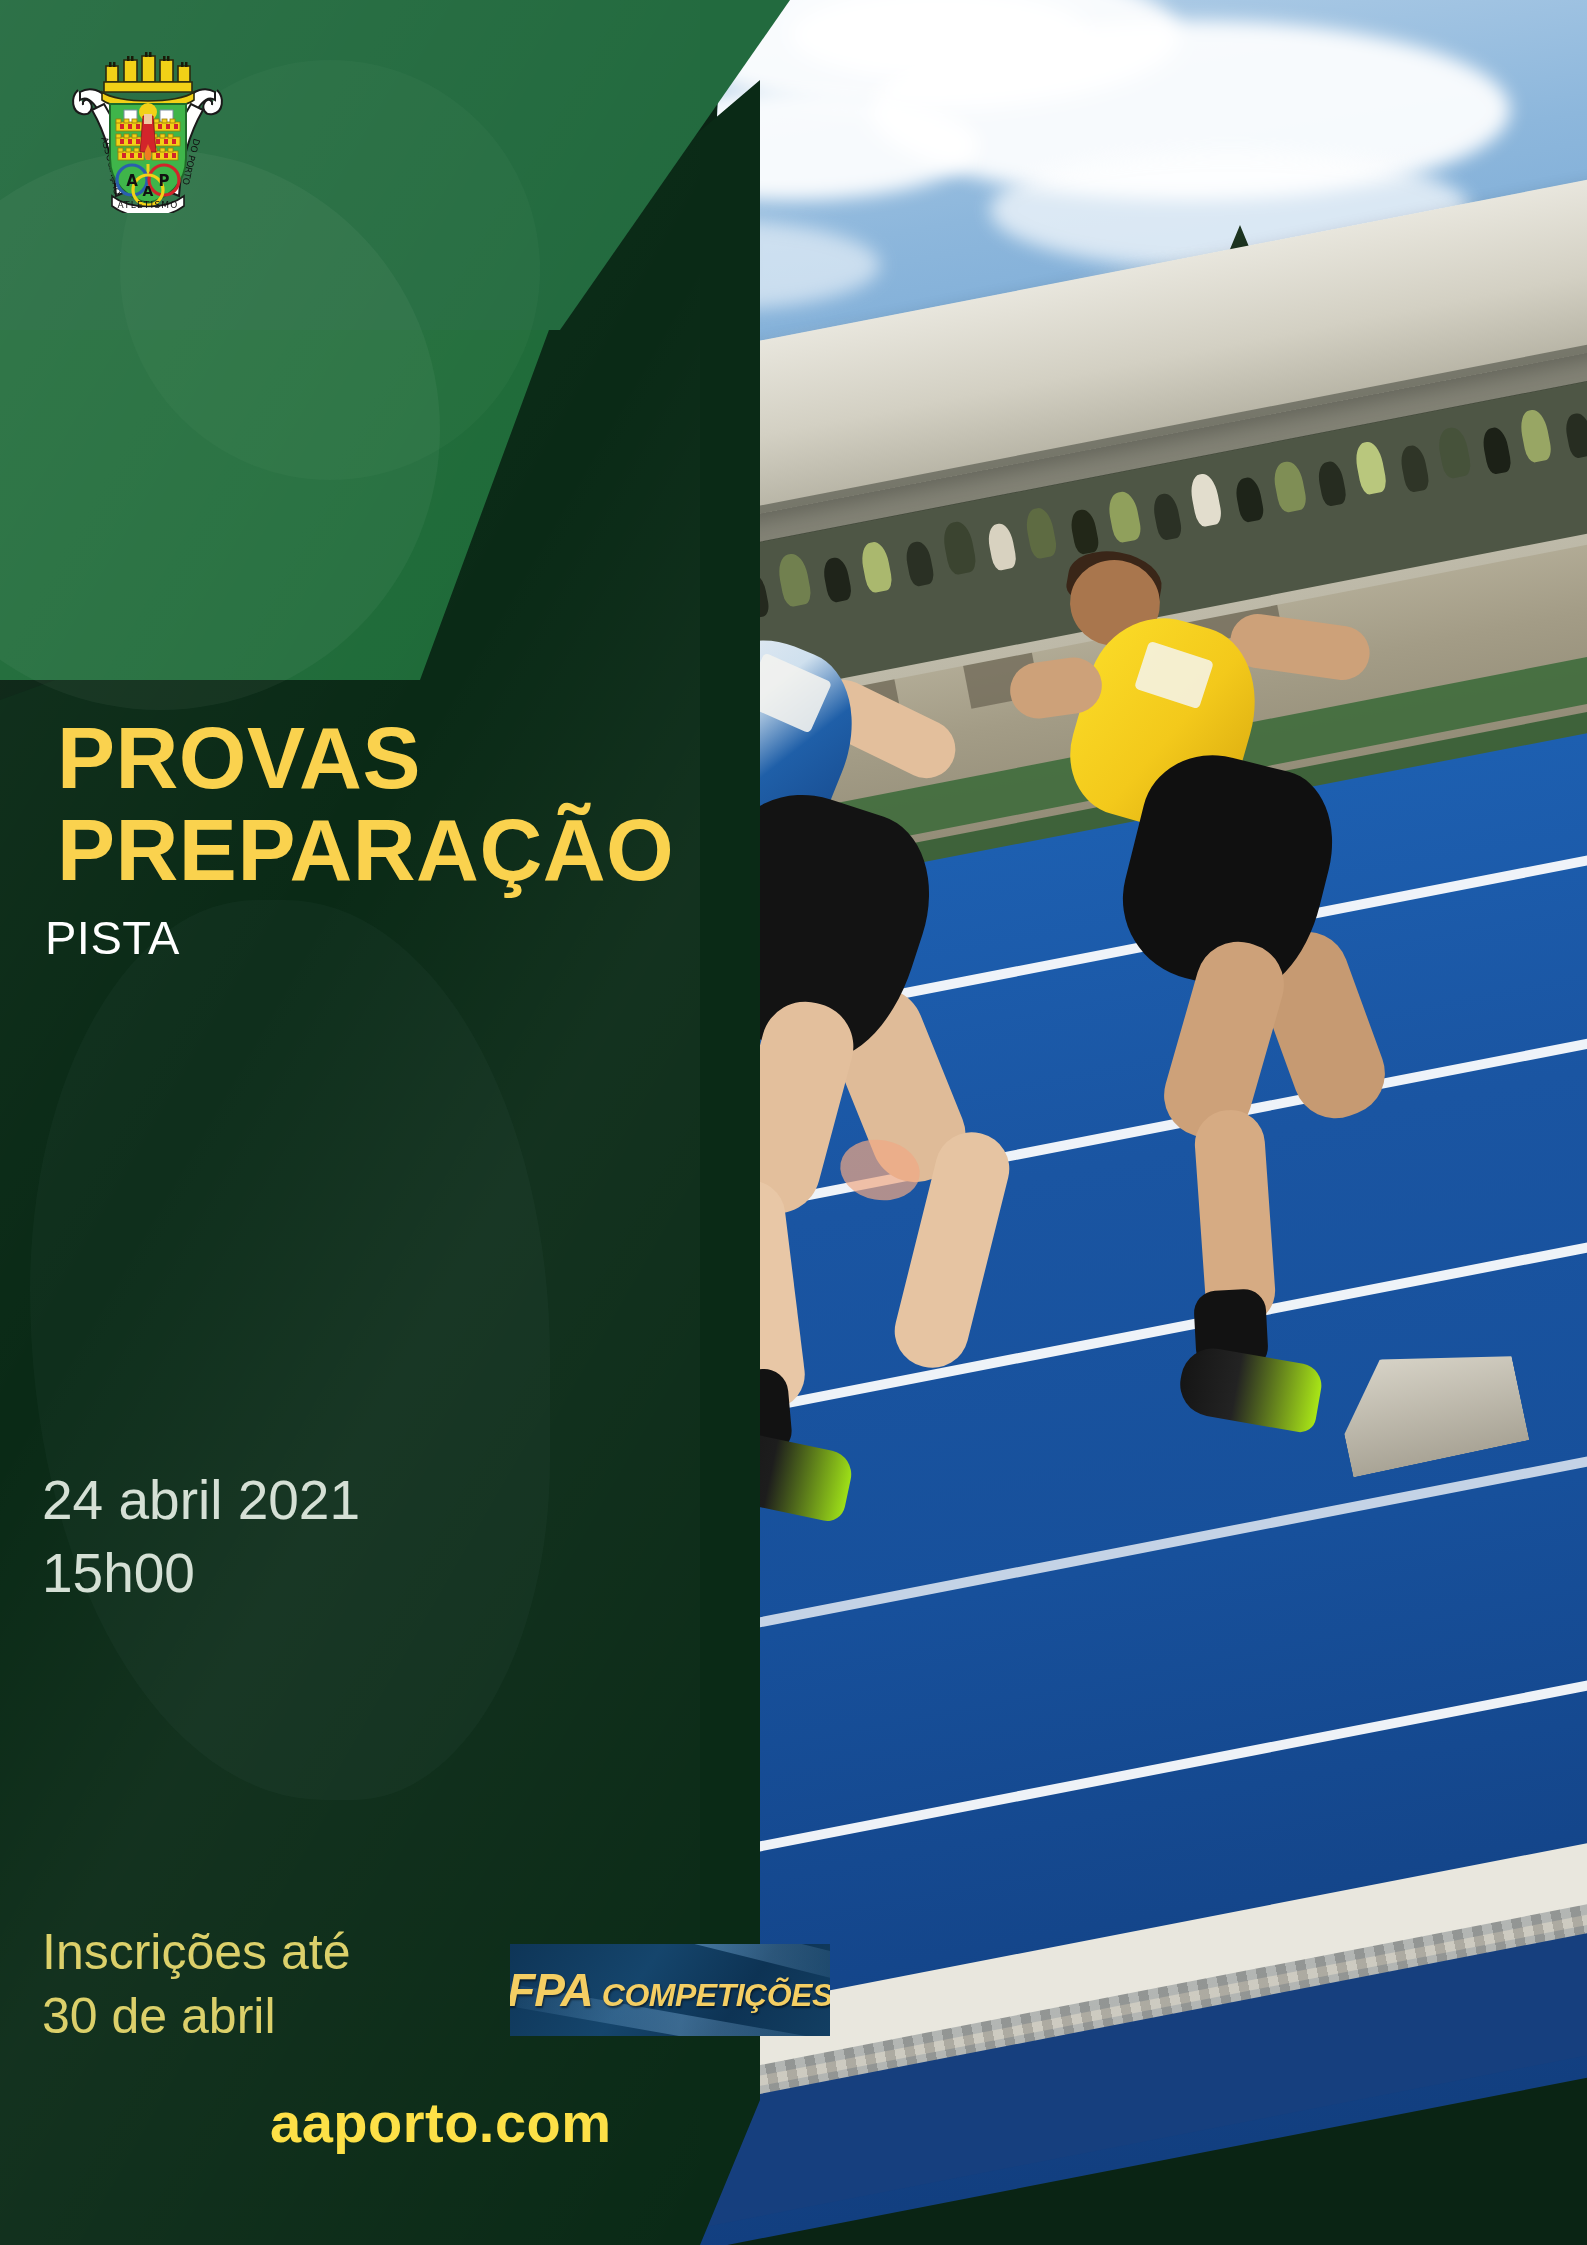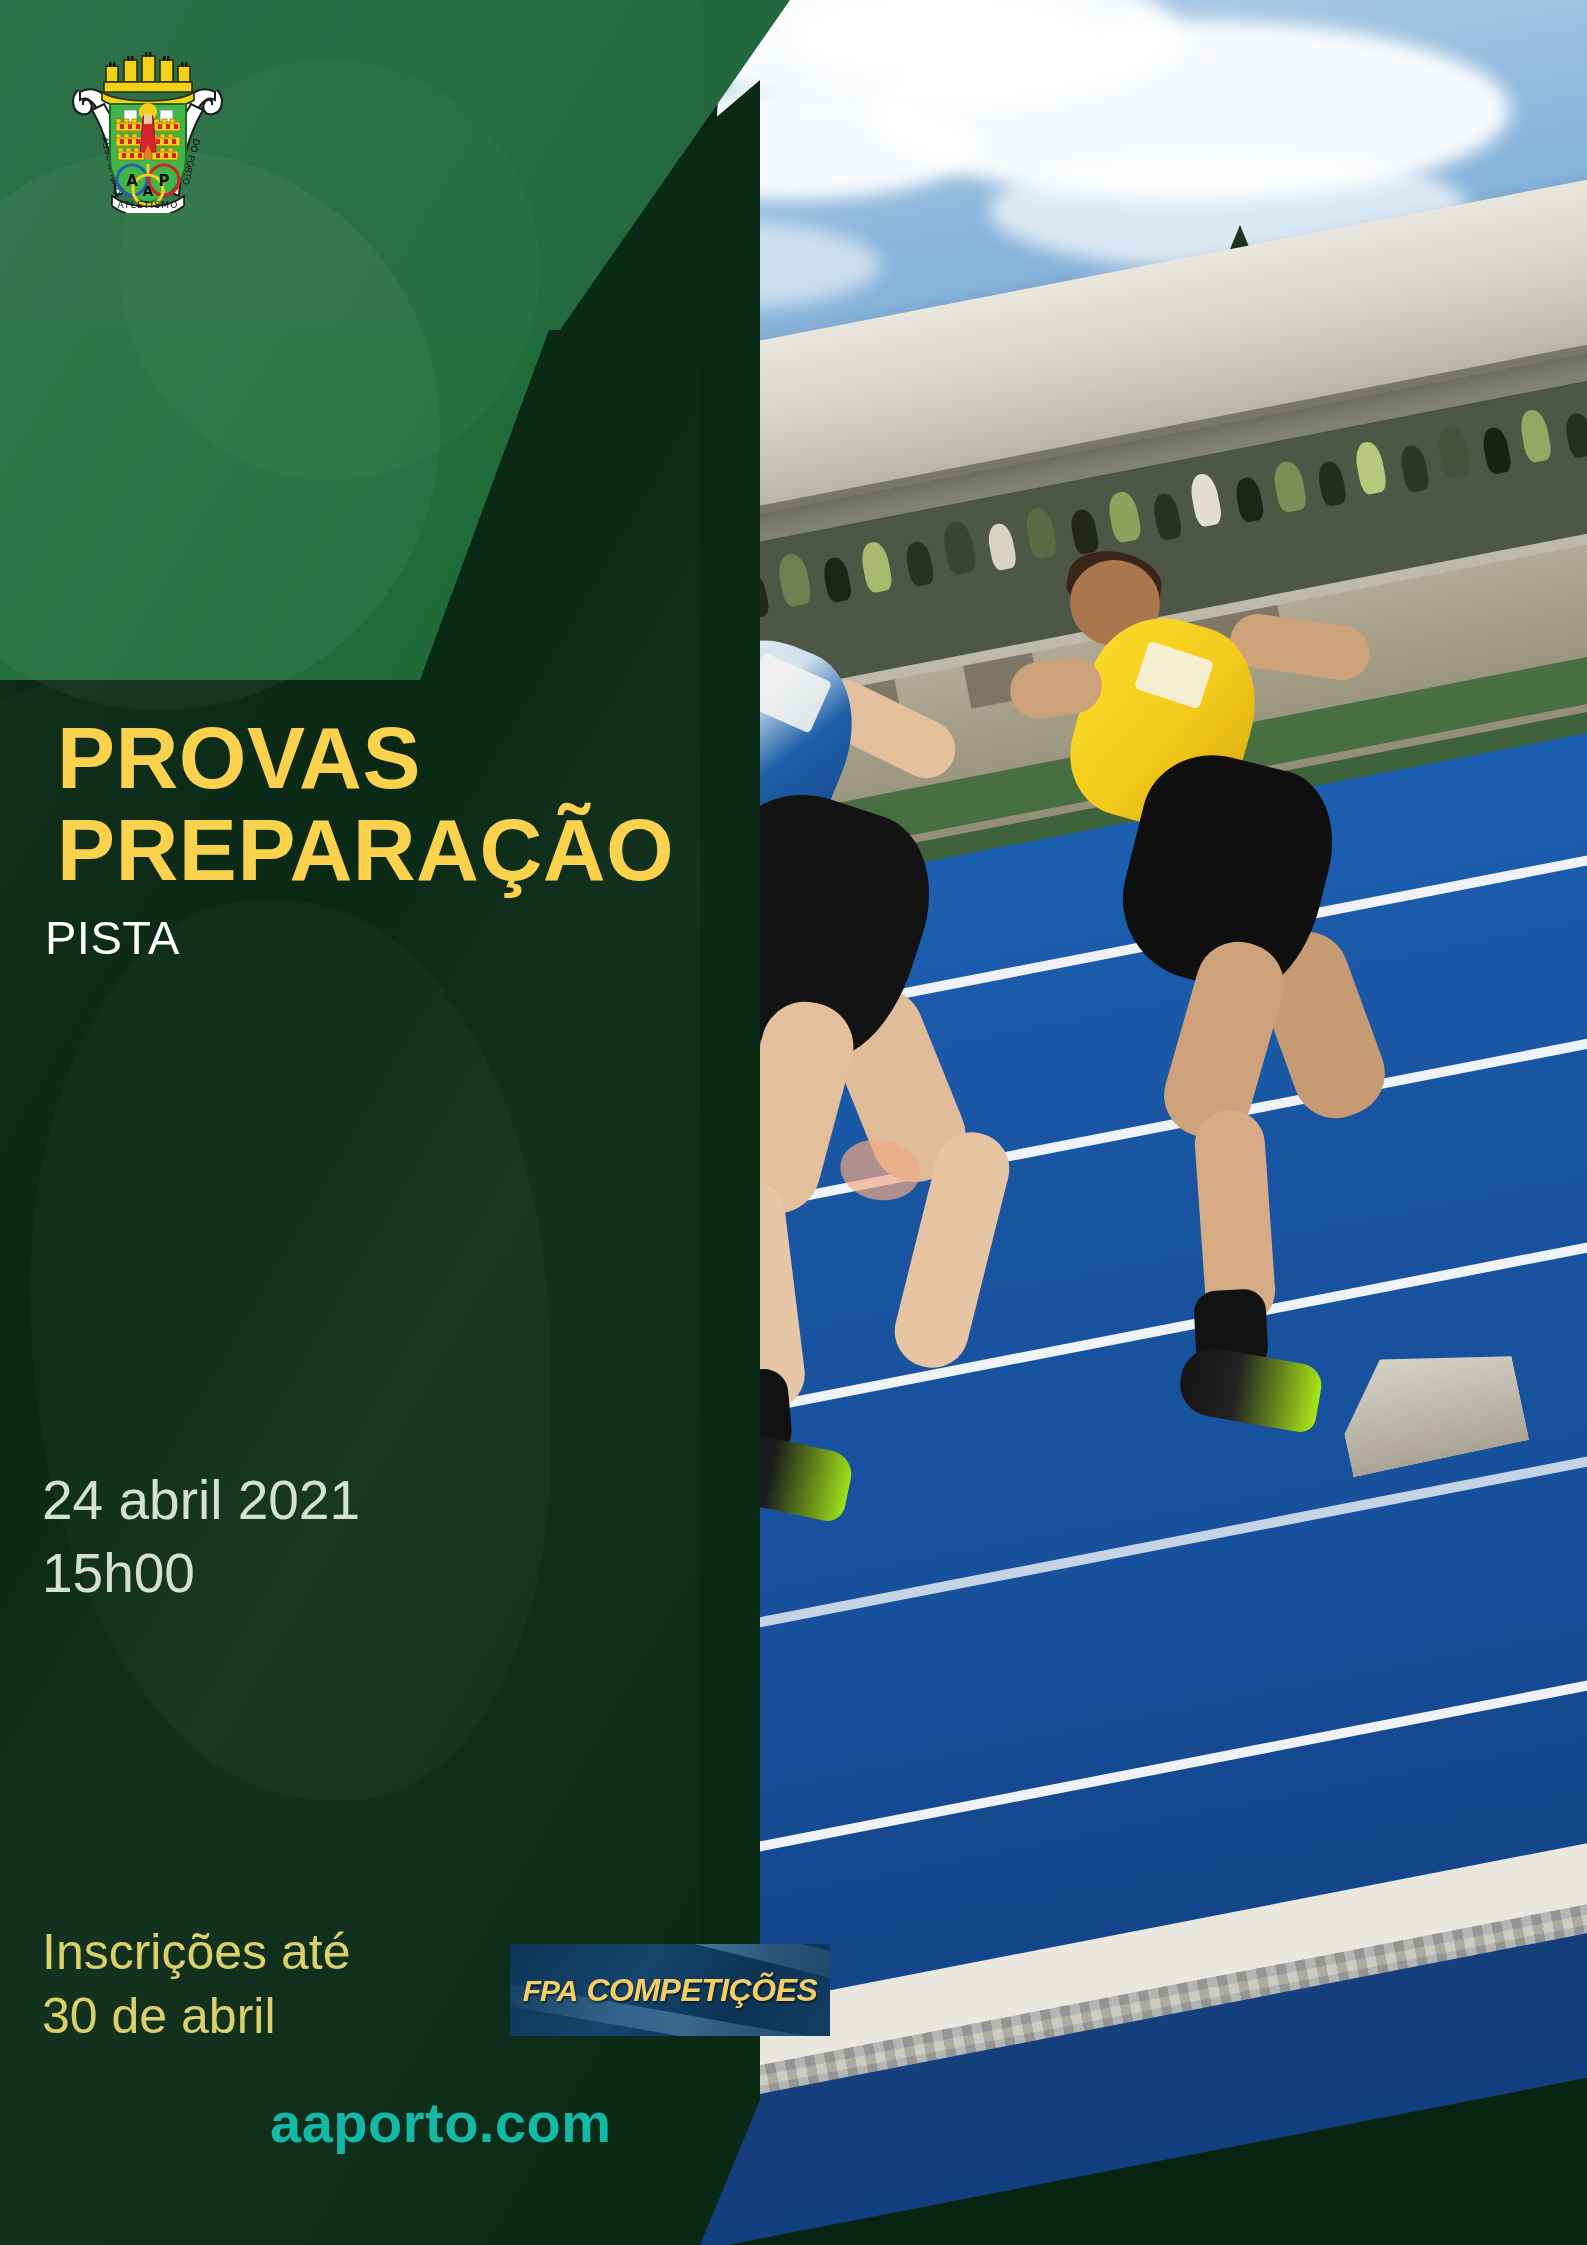--- a/index.html
+++ b/index.html
@@ -338,26 +338,26 @@
   }
   .fpa .streak2{
     position:absolute;left:-40px;top:70px;width:420px;height:22px;
     background:linear-gradient(90deg,rgba(120,180,230,0) 0%,rgba(140,195,240,.35) 50%,rgba(120,180,230,0) 100%);
     transform:rotate(10deg);
   }
   .fpa-text{
     position:relative;z-index:2;display:flex;align-items:baseline;gap:9px;
     font-style:italic;font-weight:bold;
   }
-  .fpa-a{color:#F4CE63;font-size:30px;letter-spacing:-1px;text-shadow:1px 2px 2px rgba(0,0,0,.5);}
+  .fpa-a{color:#F4CE63;font-size:46px;letter-spacing:-1px;text-shadow:1px 2px 2px rgba(0,0,0,.5);}
   .fpa-b{color:#F4CE63;font-size:32px;letter-spacing:-.5px;text-shadow:1px 2px 2px rgba(0,0,0,.5);}
 
   .website{
     position:absolute;left:270px;top:2090px;
-    color:#14b8a6;font-weight:bold;font-size:56px;letter-spacing:.5px;margin:0;
+    color:#fde047;font-weight:bold;font-size:56px;letter-spacing:.5px;margin:0;
   }
 
   
   .crest svg{display:block;width:175px;height:175px;}
 </style>
 </head>
 <body>
 
 <div id="poster">
 

